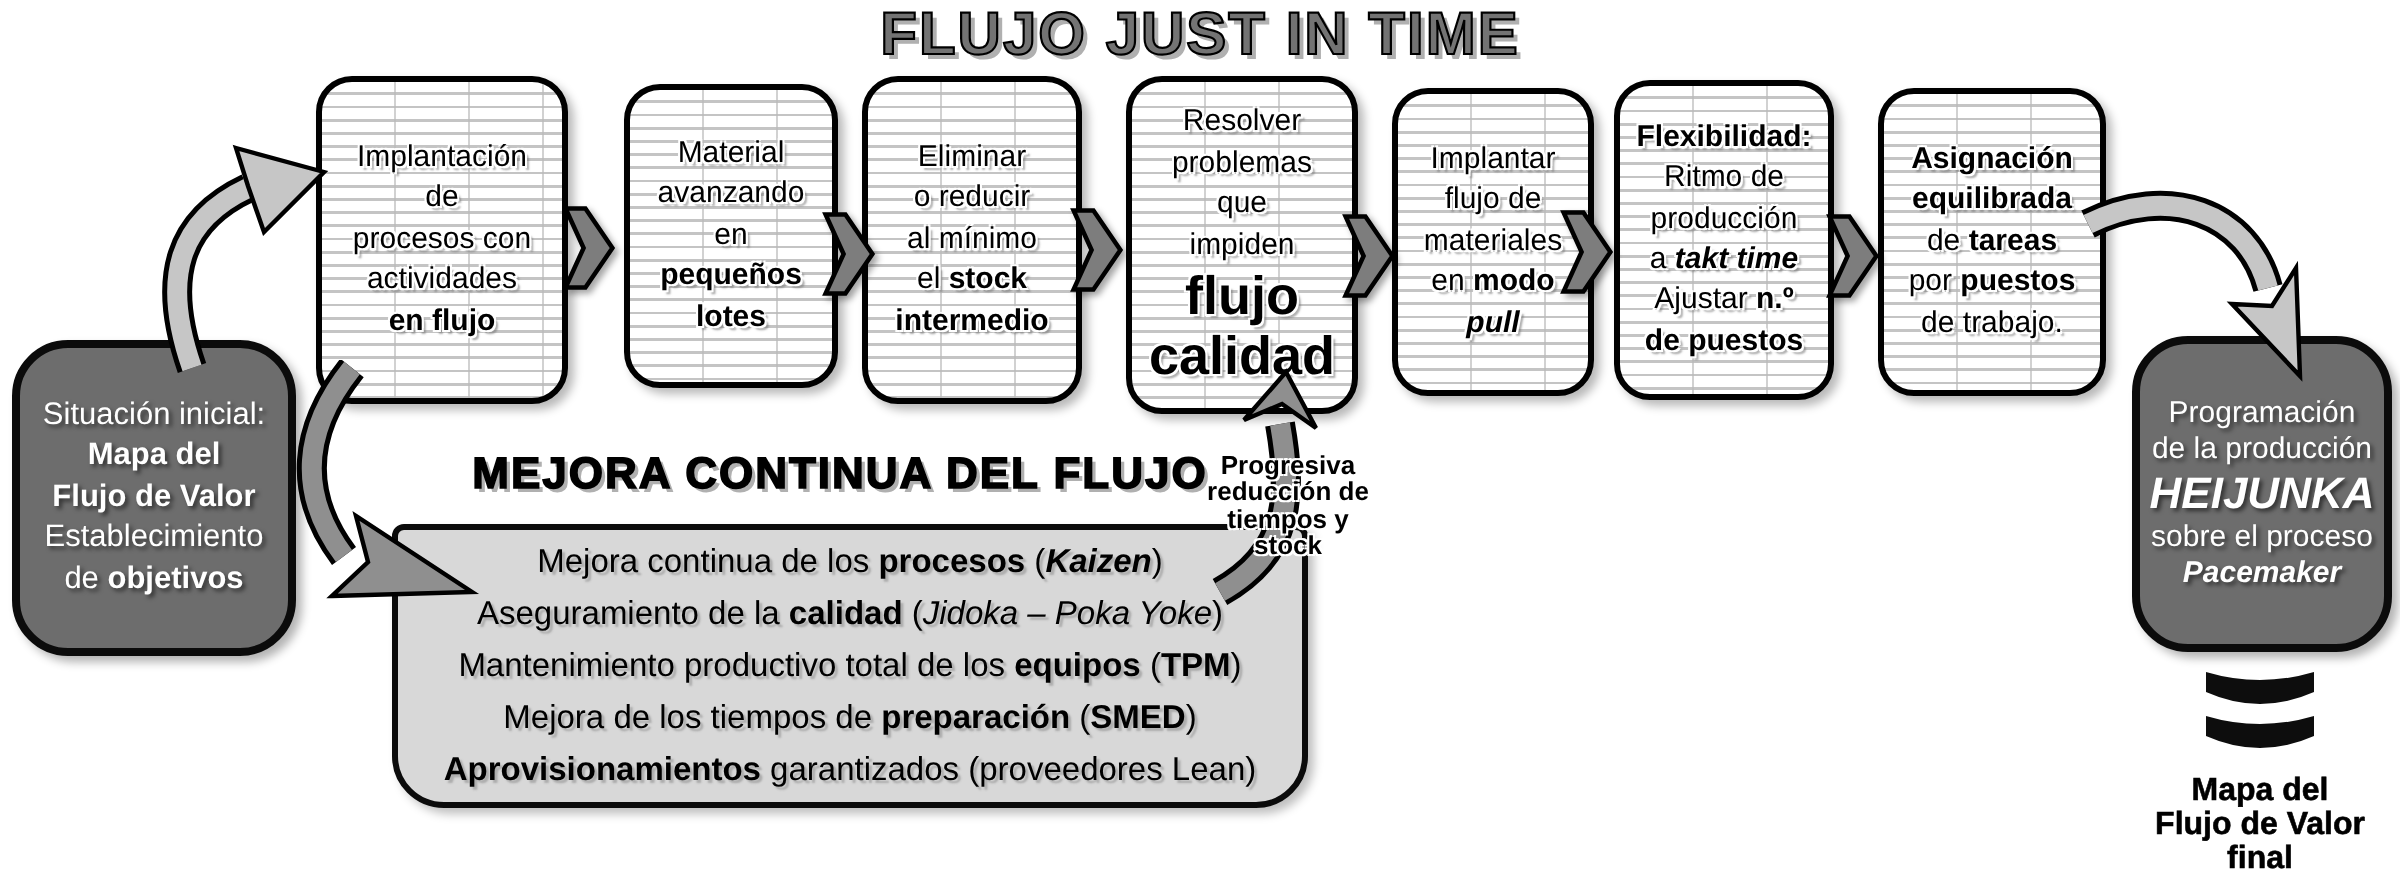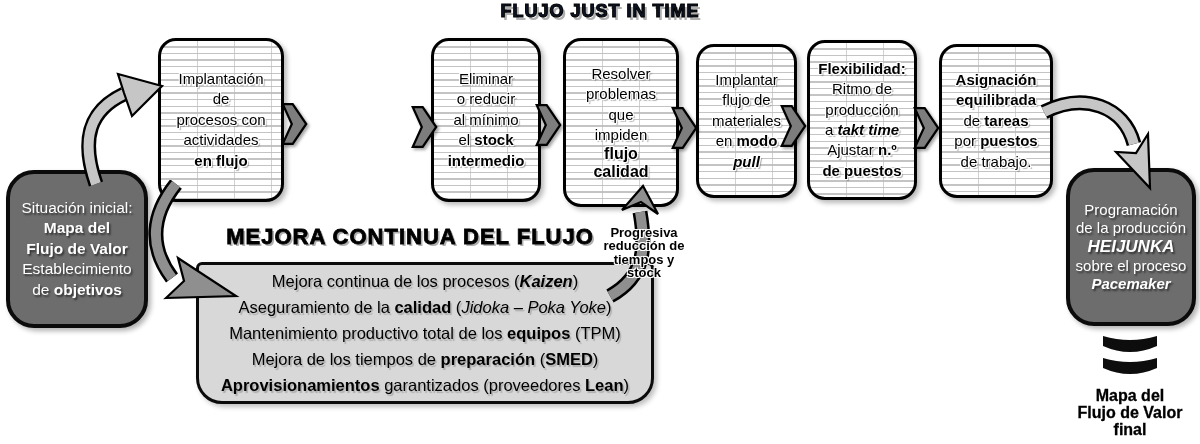--- a/index.html
+++ b/index.html
@@ -1,36 +1,36 @@
 <!DOCTYPE html>
 <html style="--bg: #ffffff; --text: #000000; --dark-fill: #6d6d6d; --panel-fill: #d8d8d8; --connector: #7d7d7d; --arrow-dark: #8f8f8f; --arrow-light: #c6c6c6; --stripe: #c4c4c4;"><head>
 <meta charset="utf-8">
 <style>
   html,body{margin:0;padding:0;background:#fff;}
   .stage{position:relative;width:1200px;height:444px;background:var(--bg,#ffffff);
          font-family:"Liberation Sans",sans-serif;color:var(--text,#000);overflow:hidden;}
   .title{position:absolute;top:1px;left:0;right:0;text-align:center;
-         font-size:18px;font-weight:bold;letter-spacing:1px;color:#0f172a;
+         font-size:30px;font-weight:bold;letter-spacing:1px;color:#737373;
          -webkit-text-stroke:1.1px #000;text-shadow:2.5px 2.5px 0 #b0b0b0;}
   .flow-box{position:absolute;border:3.5px solid #000;border-radius:18px;background-color:#fff;
          background-image:
            repeating-linear-gradient(90deg, rgba(185,185,185,0) 0px, rgba(185,185,185,0) 36px, rgba(185,185,185,.65) 36px, rgba(185,185,185,.65) 37px),
            repeating-linear-gradient(180deg, rgba(255,255,255,0) 0px, rgba(255,255,255,0) 5.2px, var(--stripe,#c4c4c4) 5.2px, var(--stripe,#c4c4c4) 6.6px);
          display:flex;flex-direction:column;justify-content:center;align-items:center;
          text-align:center;font-size:15px;line-height:1.36;box-shadow:3px 3px 5px rgba(0,0,0,.28);}
   .flow-box .tl{white-space:nowrap;
          text-shadow:-1px -1px 0 #fff,1px -1px 0 #fff,-1px 1px 0 #fff,1px 1px 0 #fff,2px 2px 1px rgba(110,110,110,.55);}
-  .flow-box .tl.big{font-size:16px;line-height:1.12;}
+  .flow-box .tl.big{font-size:27px;line-height:1.12;}
   .tl.gap{margin-top:0;}
   .dark-box{position:absolute;background:var(--dark-fill,#6d6d6d);border:4px solid #0b0b0b;border-radius:28px;
          color:#fff;display:flex;flex-direction:column;justify-content:center;align-items:center;
          text-align:center;font-size:15.5px;line-height:1.32;
          text-shadow:1.5px 1.5px 2px rgba(0,0,0,.55);box-shadow:3px 3px 5px rgba(0,0,0,.3);}
   .dark-box .tl{white-space:nowrap;}
-  .dark-box .tl.big{font-size:17px;}
+  .dark-box .tl.big{font-size:22px;}
   .end-box{font-size:15px;line-height:1.2;}
   .heading{position:absolute;text-align:center;font-weight:bold;font-size:22px;letter-spacing:1px;
          -webkit-text-stroke:.8px #000;text-shadow:2px 2px 0 #b0b0b0;white-space:nowrap;}
   .panel{position:absolute;background:var(--panel-fill,#d8d8d8);border:3px solid #0b0b0b;
          border-radius:6px 6px 26px 26px;display:flex;flex-direction:column;justify-content:center;
          text-align:center;font-size:16.5px;line-height:26px;box-shadow:3px 3px 5px rgba(0,0,0,.25);}
   .panel .tl{white-space:nowrap;text-shadow:1.5px 1.5px 1px rgba(120,120,120,.45);}
   .note{position:absolute;text-align:center;font-weight:bold;font-size:13px;line-height:1.02;z-index:6;
          text-shadow:-1px -1px 0 #fff,1px -1px 0 #fff,-1px 1px 0 #fff,1px 1px 0 #fff;}
   .finalmap{position:absolute;text-align:center;font-weight:bold;font-size:16px;line-height:1.05;
@@ -59,20 +59,27 @@
       <div class="tl"><span>Establecimiento</span></div>
       <div class="tl"><span>de </span><span style="font-weight: bold;">objetivos</span></div>
     </div>
 
   <div class="flow-box" style="left:158px;top:38px;width:120px;height:158px">
       <div class="tl"><span>Implantación</span></div>
       <div class="tl"><span>de</span></div>
       <div class="tl"><span>procesos con</span></div>
       <div class="tl"><span style="font-weight: normal;">actividades</span></div>
       <div class="tl"><span style="font-weight: bold;">en flujo</span></div>
+    </div>
+  <div class="flow-box" style="left:312px;top:42px;width:101px;height:146px">
+      <div class="tl"><span>Material</span></div>
+      <div class="tl"><span>avanzando</span></div>
+      <div class="tl"><span>en</span></div>
+      <div class="tl"><span style="font-weight: bold;">pequeños</span></div>
+      <div class="tl"><span style="font-weight: bold;">lotes</span></div>
     </div>
   <div class="flow-box" style="left:431px;top:38px;width:104px;height:158px">
       <div class="tl"><span>Eliminar</span></div>
       <div class="tl"><span>o reducir</span></div>
       <div class="tl"><span>al mínimo</span></div>
       <div class="tl"><span>el </span><span style="font-weight: bold;">stock</span></div>
       <div class="tl"><span style="font-weight: bold;">intermedio</span></div>
     </div>
   <div class="flow-box" style="left:563px;top:38px;width:110px;height:163px">
       <div class="tl"><span>Resolver</span></div>
@@ -141,27 +148,27 @@
     <path class="abody-dark" d="M20,116 C56,96 56,66 50,32"></path>
     <polygon class="ahead-dark" points="68,34 53,6 32,30 51,22"></polygon>
   </svg>
 
   <svg class="arrow" style="left:1036px;top:86px" width="122" height="112" viewBox="0 0 122 112">
     <path class="abody-outline" d="M8,26 C48,6 88,20 98,58"></path>
     <path class="abody-light" d="M8,26 C48,6 88,20 98,58"></path>
     <polygon class="ahead-light" points="80,66 114,102 112,48 100,67"></polygon>
   </svg>
 
-  <div class="heading" style="left:190px;top:224px;width:440px">MEJORA CONTINUA DEL FLUJO</div>
+  <div class="heading" style="left:200px;top:224px;width:440px">MEJORA CONTINUA DEL FLUJO</div>
   <div class="panel" style="left:196px;top:262px;width:452px;height:136px">
-      <div class="tl"><span>Mejora continua de los </span><span style="font-weight: normal; margin-top: 21px;">procesos</span><span> (</span><span style="font-weight: bold; font-style: italic;">Kaizen</span><span>)</span></div>
+      <div class="tl"><span>Mejora continua de los </span><span style="font-weight: bold; margin-top: 21px;">procesos</span><span> (</span><span style="font-weight: bold; font-style: italic;">Kaizen</span><span>)</span></div>
       <div class="tl"><span>Aseguramiento de la </span><span style="font-weight: bold;">calidad</span><span> (</span><span style="font-weight: normal; font-style: italic;">Jidoka – Poka Yoke</span><span>)</span></div>
-      <div class="tl"><span>Mantenimiento productivo total de los </span><span style="font-weight: bold;">equipos</span><span> (</span><span style="font-weight: normal;">TPM</span><span>)</span></div>
+      <div class="tl"><span>Mantenimiento productivo total de los </span><span style="font-weight: bold;">equipos</span><span> (</span><span style="font-weight: bold;">TPM</span><span>)</span></div>
       <div class="tl"><span>Mejora de los tiempos de </span><span style="font-weight: bold;">preparación</span><span> (</span><span style="font-weight: bold;">SMED</span><span>)</span></div>
-      <div class="tl"><span style="font-weight: bold;">Aprovisionamientos</span><span> garantizados (proveedores </span><span style="font-weight: bold;">Lean</span><span>)</span></div>
+      <div class="tl"><span style="font-weight: bold;">Aprovisionamientos</span><span> garantizados (proveedores </span><span style="font-weight: normal;">Lean</span><span>)</span></div>
     </div>
 
   <div class="note" style="left:592px;top:226px;width:104px">
       <div class="tl"><span>Progresiva</span></div>
       <div class="tl"><span>reducción de</span></div>
       <div class="tl"><span>tiempos y</span></div>
       <div class="tl"><span>stock</span></div>
     </div>
 
   <div class="dark-box end-box" style="left:1066px;top:168px;width:122px;height:150px">

